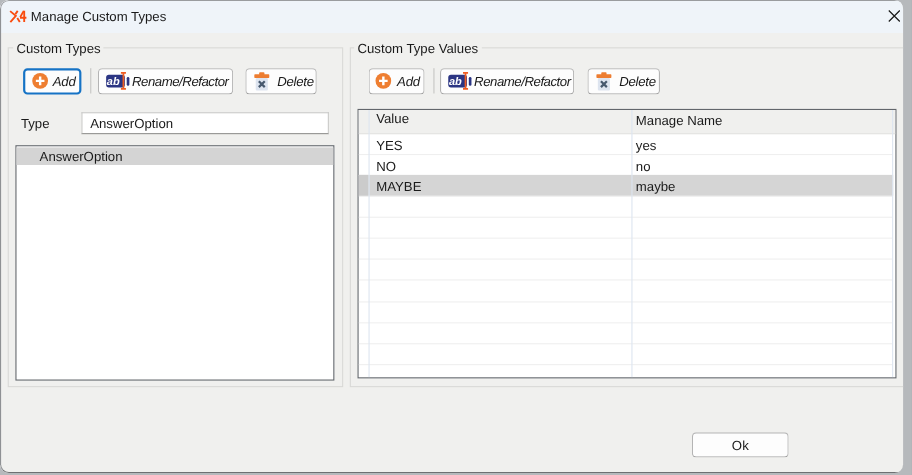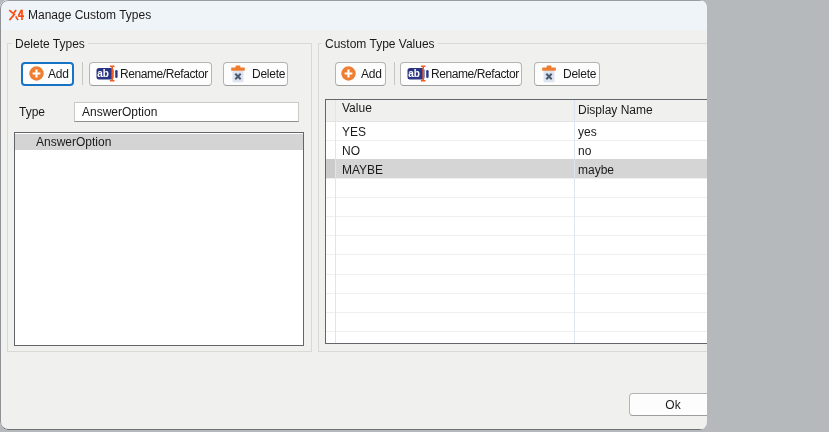--- a/index.html
+++ b/index.html
@@ -1,24 +1,24 @@
 <!DOCTYPE html>
 <html><head>
 <meta charset="utf-8">
 <style>
   html,body{margin:0;padding:0;}
   body{width:829px;height:432px;background:#b6b9bc;font-family:"Liberation Sans",sans-serif;overflow:hidden;position:relative;}
-  .win{position:absolute;left:0;top:0;width:707px;height:430px;border-radius:8px;background:#f0f0ee;overflow:hidden;}
+  .win{position:absolute;left:0;top:0;width:821px;height:430px;border-radius:8px;background:#f0f0ee;overflow:hidden;}
   .winborder{position:absolute;left:0;top:0;width:827px;height:428px;border:1px solid #8f9194;border-top-color:#9a9c9e;border-bottom-color:#6e7072;border-radius:8px;z-index:90;pointer-events:none;}
   .titlebar{position:absolute;left:0;top:0;width:100%;height:30px;background:#eff4f9;}
   .title-text{position:absolute;left:28px;top:9px;font-size:12px;line-height:13px;color:#1a1a1a;}
   .logo{position:absolute;left:7px;top:8px;}
   .closex{position:absolute;left:805px;top:6px;}
   .group{position:absolute;border:1px solid #d9d9d6;box-sizing:border-box;}
-  .btn{position:absolute;background:#fdfdfd;border:1px solid #b4b4b4;border-bottom-color:#9d9d9d;border-radius:4px;box-sizing:border-box;font-size:12px;color:#1a1a1a;}
+  .btn{position:absolute;background:#fdfdfd;border:1px solid #b4b4b4;border-bottom-color:#9d9d9d;border-radius:4px;box-sizing:border-box;font-size:12px;color:#1a1a1a;font-style:italic;}
   .btn .t{position:absolute;top:0;height:100%;display:flex;align-items:center;letter-spacing:-0.25px;}
   .btn .ic{position:absolute;}
   .focusbtn{border:2px solid #1673c5;}
   .vsep{position:absolute;width:1px;background:#c6c6c4;}
   .tbox{position:absolute;background:#ffffff;border:1px solid #c9c9c7;border-bottom-color:#8f8f8d;box-sizing:border-box;font-size:12px;color:#1a1a1a;}
   .lbl{position:absolute;font-size:12px;color:#1a1a1a;}
   .list{position:absolute;background:#ffffff;border:1px solid #62666b;box-sizing:border-box;}
   .cell{position:absolute;font-size:12px;color:#1a1a1a;}
   .hline{position:absolute;height:1px;background:#efefef;left:0;width:485px;}
   .cbtn{position:absolute;background:#fdfdfd;border:1px solid #b4b4b4;border-bottom-color:#9d9d9d;border-radius:4px;box-sizing:border-box;font-size:12px;color:#1a1a1a;display:flex;align-items:center;justify-content:center;}
@@ -39,21 +39,21 @@
     </g>
   </svg>
   <div class="title-text">Manage Custom Types</div>
   <svg class="closex" width="16" height="16" viewBox="0 0 16 16">
     <g stroke="#1a1a1a" stroke-width="1.1" fill="none">
       <path d="M3,3.5 L13,13.5 M13,3.5 L3,13.5"></path>
     </g>
   </svg>
 
   <div class="group" style="left:7px;top:43px;width:305px;height:309px;"></div>
-  <div class="lbl" style="left:12px;top:37px;background:#f0f0ee;padding:0 3px;">Delete Types</div>
+  <div class="lbl" style="left:12px;top:37px;background:#f0f0ee;padding:0 3px;">Custom Types</div>
 
   <div class="btn focusbtn" style="left:21px;top:62px;width:53px;height:24px;">
     <svg class="ic" style="left:6px;top:2px;" width="15" height="15" viewBox="0 0 15 15">
         <circle cx="7.5" cy="7.5" r="7.2" fill="#ee7e31"></circle>
         <path d="M7.5,3.6 V11.4 M3.6,7.5 H11.4" stroke="#fff" stroke-width="2.2"></path>
       </svg>
     <span class="t" style="left:25px;">Add</span>
   </div>
   <div class="vsep" style="left:82px;top:62px;height:23px;"></div>
   <div class="btn" style="left:89px;top:62px;width:123px;height:24px;">
@@ -109,21 +109,21 @@
         <rect x="1.2" y="2.6" width="13.6" height="3.2" rx="0.6" fill="#ed7d31"></rect>
         <path d="M5.3,8.8 L10.7,14.2 M10.7,8.8 L5.3,14.2" stroke="#47596e" stroke-width="2"></path>
       </svg>
     <span class="t" style="left:28px;">Delete</span>
   </div>
 
   <div style="position:absolute;left:325px;top:99px;width:490px;height:245px;border:1px solid #62666b;box-sizing:border-box;background:#ffffff;overflow:hidden;">
 
     <div style="position:absolute;left:0;top:0;width:100%;height:22px;background:#f0f0ee;border-bottom:1px solid #e4e4e2;box-sizing:border-box;"></div>
     <div class="cell" style="left:16px;top:1px;">Value</div>
-    <div class="cell" style="left:252px;top:3px;">Display Name</div>
+    <div class="cell" style="left:252px;top:3px;">Manage Name</div>
 
     <div class="hline" style="top:40px;"></div>
     <div class="hline" style="top:59px;"></div>
 
     <div style="position:absolute;left:0;top:59px;width:486px;height:19px;background:#d5d5d5;"></div>
     <div style="position:absolute;left:0;top:59px;width:9px;height:19px;background:#cbcbcb;"></div>
     <div class="hline" style="top:78px;"></div>
     <div class="cell" style="left:16px;top:25px;">YES</div>
     <div class="cell" style="left:252px;top:25px;">yes</div>
     <div class="cell" style="left:16px;top:44px;">NO</div>

